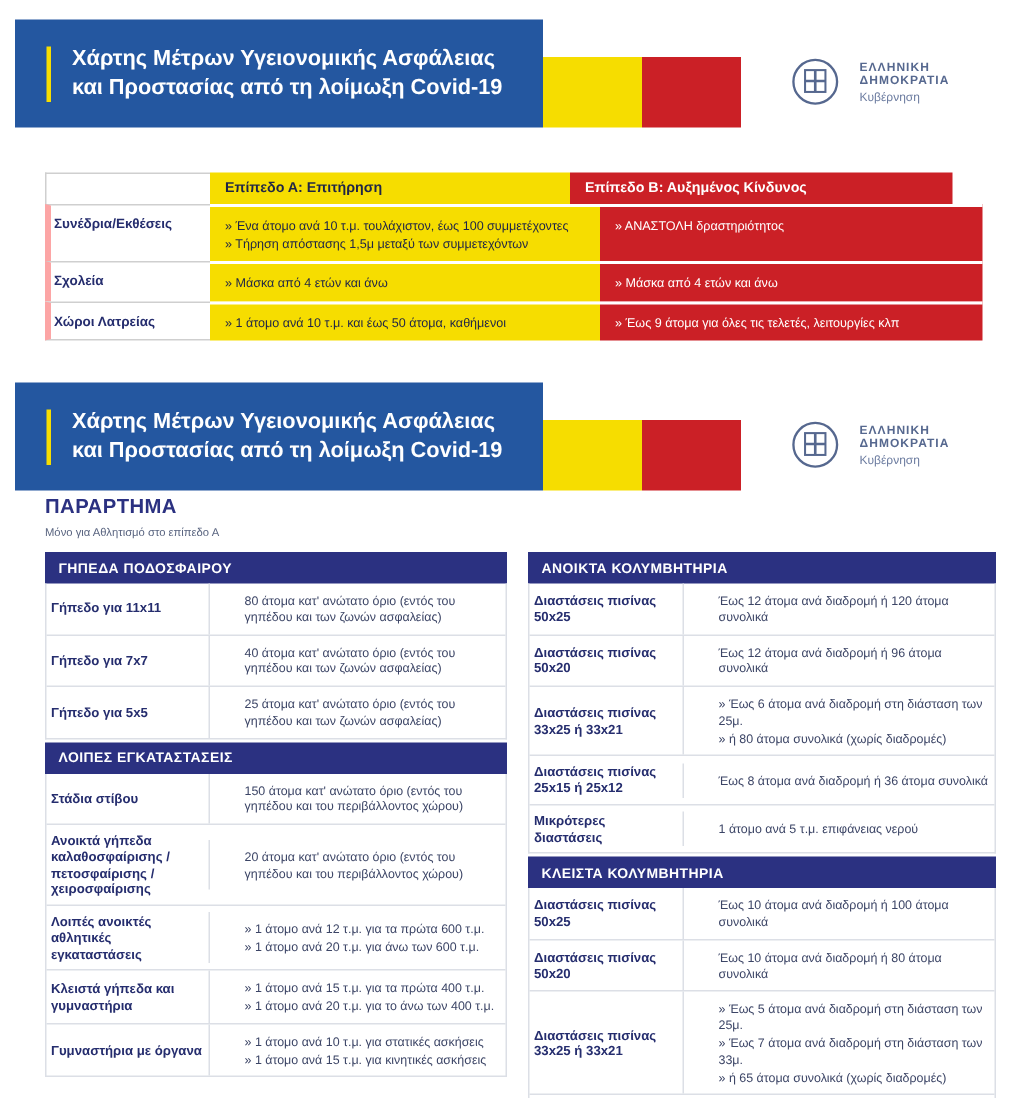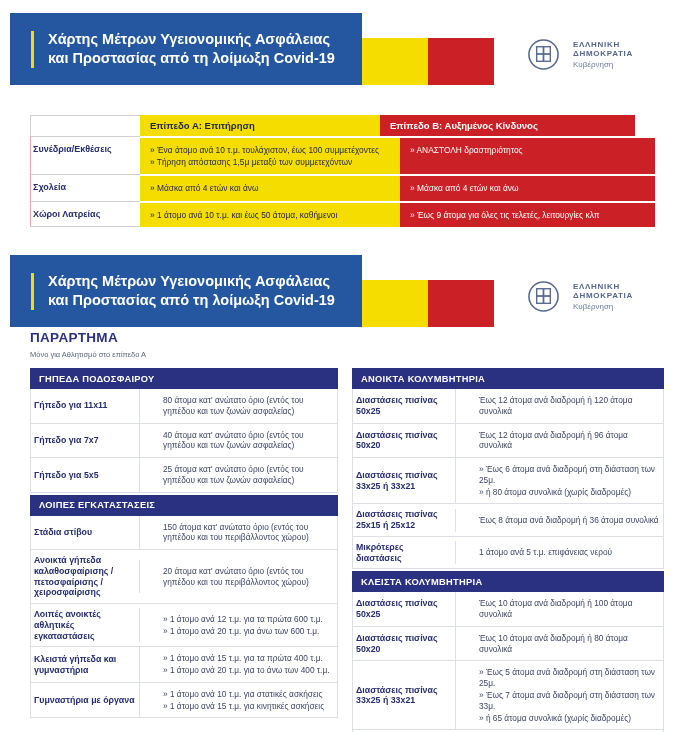--- a/index.html
+++ b/index.html
@@ -38,21 +38,21 @@
   
   .levels { position:absolute; left:30px; top:115px; width:625px; font-size:8.4px; }
   .lv-head { display:flex; height:21px; }
   .lv-head .c1 { width:110px; box-sizing:border-box; border-left:1px solid #cfcfcf; border-top:1px solid #cfcfcf; background:#fff; }
   .lv-head .ca { width:240px; box-sizing:border-box; background:#f6dd00; color:#1f2547; font-weight:bold; font-size:9.5px; display:flex; align-items:center; padding-left:10px; }
   .lv-head .cb { width:255px; box-sizing:border-box; background:#cb2026; color:#ffffff; font-weight:bold; font-size:9.5px; display:flex; align-items:center; padding-left:10px; }
   .lv-row { display:flex; align-items:stretch; }
   .lv-label {
     width:110px; box-sizing:border-box; padding:7px 4px 5px 2px;
     font-weight:bold; font-size:9px; color:#252d6e; line-height:1.2;
-    border-left:1px solid #fca5a5; border-top:1px solid #cfcfcf;
+    border-left:4px solid #fca5a5; border-top:1px solid #cfcfcf;
   }
   .lv-row:last-child .lv-label { border-bottom:1px solid #cfcfcf; }
   .lv-a, .lv-b { box-sizing:border-box; padding:6px 8px 6px 10px; border-top:2px solid #ffffff; line-height:1.25; }
   .lv-a { width:260px; background:#f6dd00; color:#1f2547; }
   .lv-b { width:255px; background:#cb2026; color:#ffffff; }
   .lv-line { margin:1px 0; }
 
   
   .appendix-title { position:absolute; left:30px; top:330px; font-size:13.5px; font-weight:bold; color:#2b3181; letter-spacing:0.3px; }
   .appendix-sub   { position:absolute; left:30px; top:350px; font-size:7.5px; color:#5a6580; }

